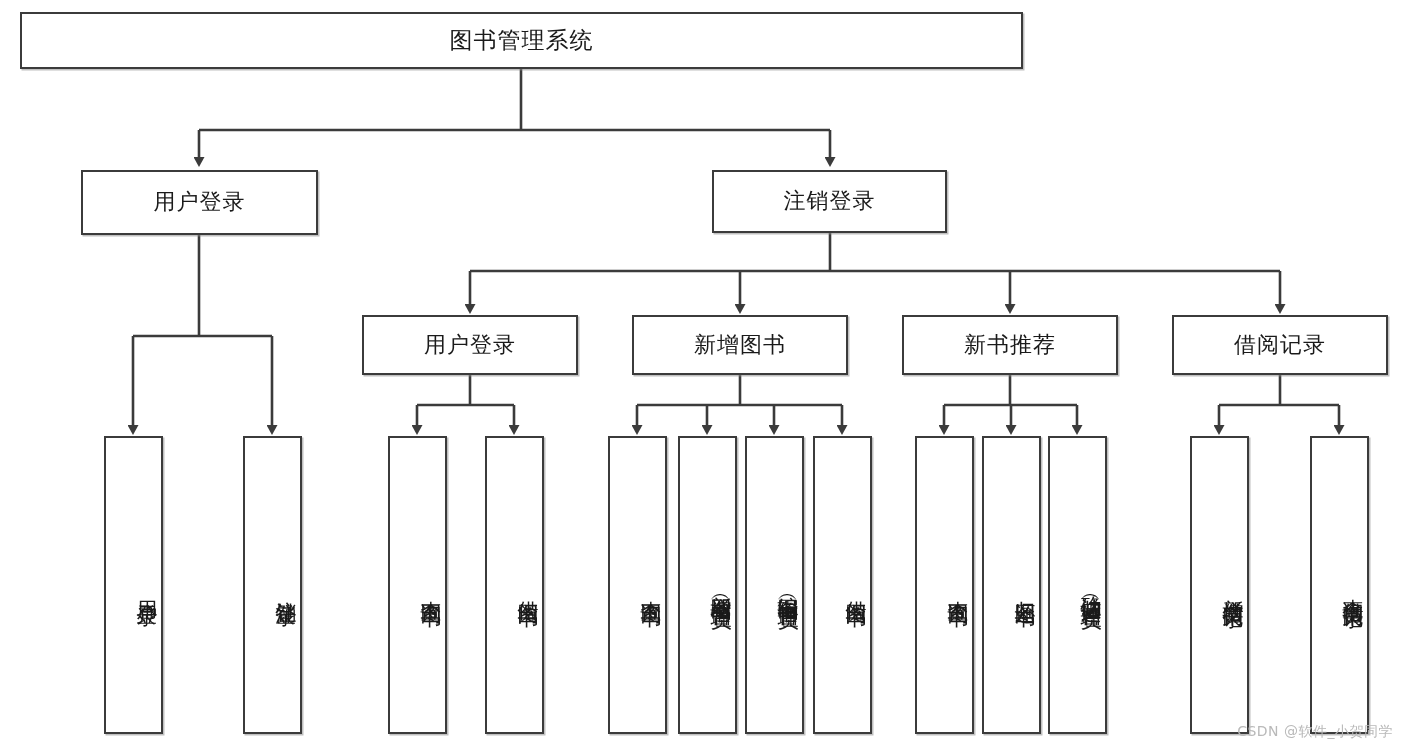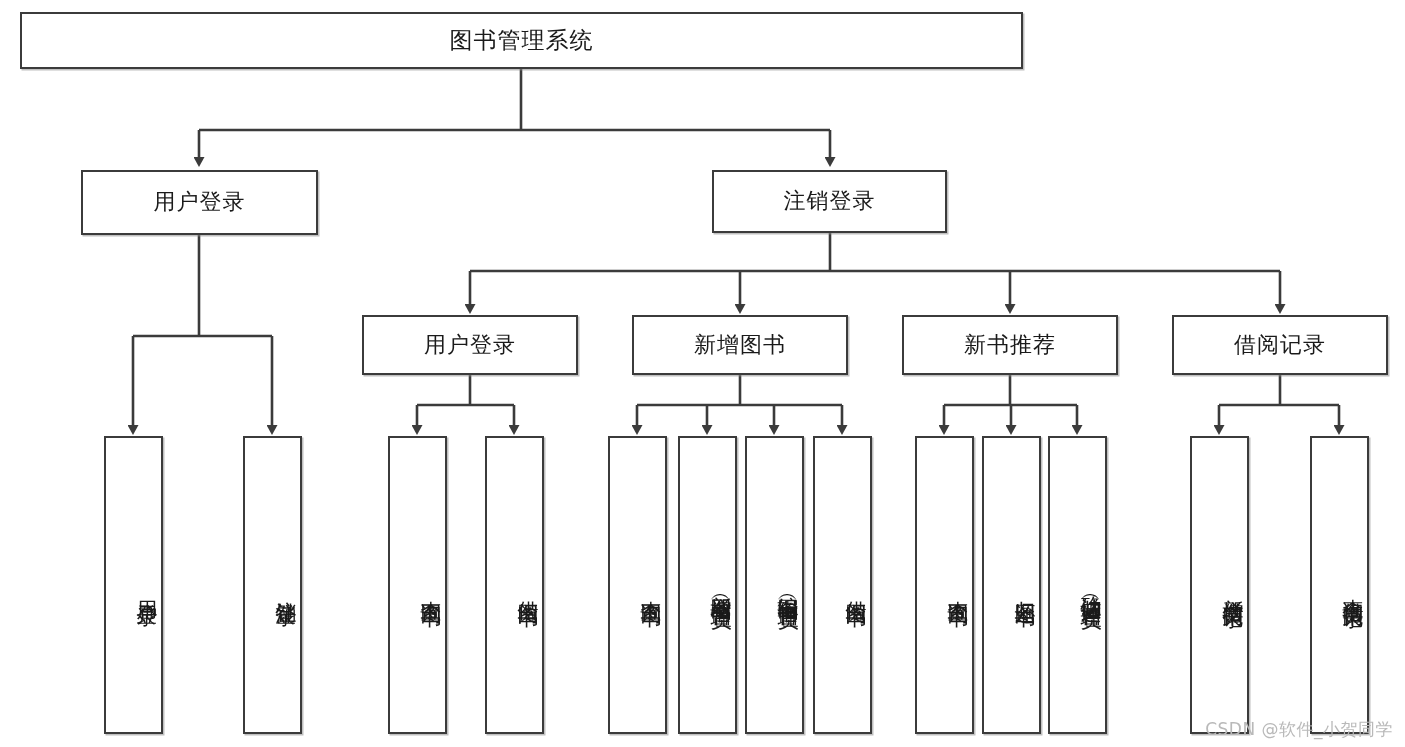--- a/index.html
+++ b/index.html
@@ -54,21 +54,21 @@
     left: 0;
     top: 0;
     width: 1405px;
     height: 747px;
     pointer-events: none;
   }
   .watermark {
     position: absolute;
     right: 12px;
     bottom: 6px;
-    font-size: 17px;
+    font-size: 14px;
     color: #b9b9b9;
     letter-spacing: 0.5px;
     white-space: nowrap;
   }
 </style>
 </head>
 <body>
 
 <div id="canvas">
 

